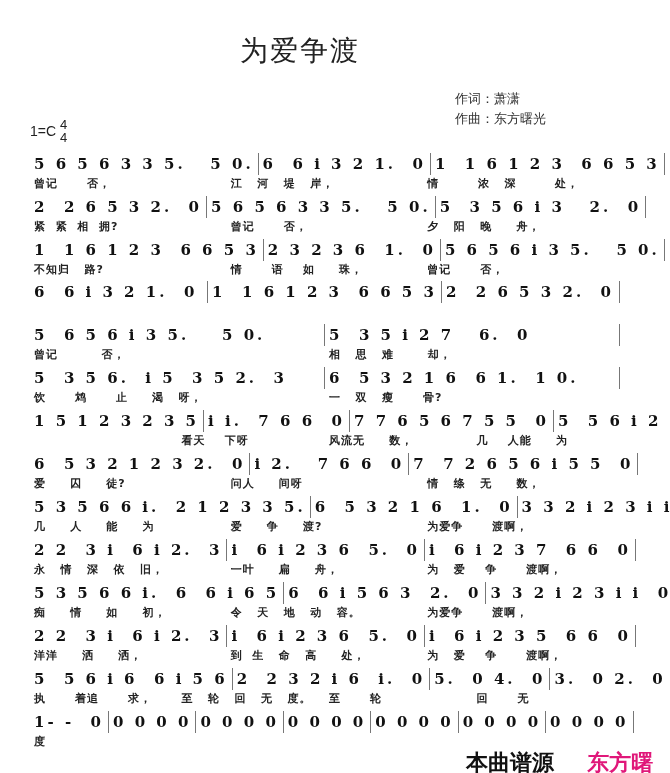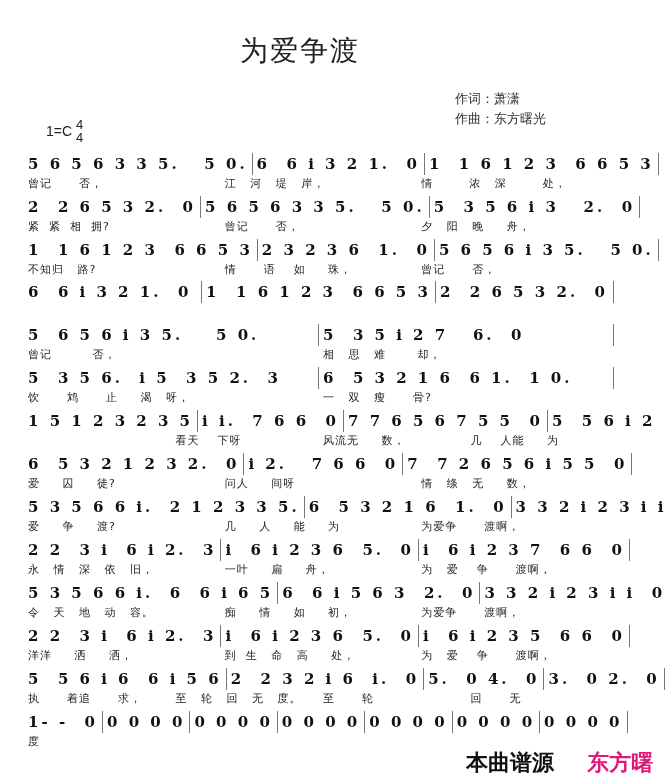--- a/index.html
+++ b/index.html
@@ -3,30 +3,30 @@
 <meta charset="utf-8">
 <style>
   html, body { margin:0; padding:0; background:#ffffff; }
   body { width:670px; height:773px; position:relative; overflow:hidden;
          font-family:"DejaVu Serif", serif; color:#111; }
   .title { position:absolute; left:0; width:600px; top:32px; text-align:center;
            font-family:"DejaVu Sans", sans-serif; font-size:28px; color:#222; letter-spacing:2px; }
   .credit { position:absolute; left:455px; font-family:"DejaVu Sans", sans-serif;
             font-size:13px; color:#333;text-align:right; }
   .key { position:absolute; left:30px; top:118px; font-family:"Liberation Sans", sans-serif;
-         font-size:14px; color:#222; display:flex; align-items:center; gap:4px;margin-left:16px; }
+         font-size:14px; color:#222; display:flex; align-items:center; gap:4px; }
   .frac { display:inline-flex; flex-direction:column; line-height:13px; font-size:13px; text-align:center; }
-  .system { position:absolute; left:28px; width:590px; }
+  .system { position:absolute; left:34px; width:590px; }
   .notes { position:relative; height:24px; font-family:"DejaVu Serif", serif; font-weight:bold;
            font-size:15px; letter-spacing:3px; white-space:pre; display:flex; align-items:center; }
   .measure { position:relative; flex:1; white-space:pre; overflow:visible; height:24px; line-height:24px; }
   .bar { width:1px; height:22px; background:#777; margin:0 4px; flex:0 0 auto; }
   .lyrics { position:relative; height:18px; font-family:"DejaVu Sans", sans-serif; font-size:11px;
             color:#222; white-space:pre; letter-spacing:1px; display:flex; }
-  .lyr-m { flex:1; }
+  .lyr-m { flex:1;font-weight:bold; }
   .footer { position:absolute; top:748px; left:466px; font-family:"DejaVu Sans", sans-serif;
             font-size:22px; font-weight:bold; display:flex; gap:18px; }
   .footer .src { color:#111; }
   .footer .brand { color:#e0187a; }
 </style>
 </head>
 <body>
 
 <div class="title">为爱争渡</div>
 
@@ -72,29 +72,29 @@
     <div class="system" style="top: 409px;">
       <div class="notes"><span class="measure">1 5 1 2 3 2 3 5</span><span class="bar"></span><span class="measure">i i.  7 6 6  0</span><span class="bar"></span><span class="measure">7 7 6 5 6 7 5 5  0</span><span class="bar"></span><span class="measure">5  5 6 i 2  2 3 5</span></div>
       <div class="lyrics"><span class="lyr-m"></span><span class="lyr-m">看天    下呀</span><span class="lyr-m">风流无     数，</span><span class="lyr-m">几    人能     为</span></div>
     </div>
     <div class="system" style="top: 452px;">
       <div class="notes"><span class="measure">6  5 3 2 1 2 3 2.  0</span><span class="bar"></span><span class="measure">i 2.   7 6 6  0</span><span class="bar"></span><span class="measure">7  7 2 6 5 6 i 5 5  0</span><span class="bar"></span></div>
       <div class="lyrics"><span class="lyr-m">爱     囚     徒?</span><span class="lyr-m">问人     间呀</span><span class="lyr-m">情   绦   无     数，</span></div>
     </div>
     <div class="system" style="top: 495px;">
       <div class="notes"><span class="measure">5 3 5 6 6 i.  2 1 2 3 3 5.</span><span class="bar"></span><span class="measure">6  5 3 2 1 6  1.  0</span><span class="bar"></span><span class="measure">3 3 2 i 2 3 i i  0</span></div>
-      <div class="lyrics"><span class="lyr-m">爱     争     渡?</span><span class="lyr-m">几     人     能     为</span><span class="lyr-m">为爱争      渡啊，</span></div>
+      <div class="lyrics"><span class="lyr-m">几     人     能     为</span><span class="lyr-m">爱     争     渡?</span><span class="lyr-m">为爱争      渡啊，</span></div>
     </div>
     <div class="system" style="top: 538px;">
       <div class="notes"><span class="measure">2 2  3 i  6 i 2.  3</span><span class="bar"></span><span class="measure">i  6 i 2 3 6  5.  0</span><span class="bar"></span><span class="measure">i  6 i 2 3 7  6 6  0</span><span class="bar"></span></div>
       <div class="lyrics"><span class="lyr-m">永   情   深   依   旧，</span><span class="lyr-m">一叶     扁     舟，</span><span class="lyr-m">为   爱    争      渡啊，</span></div>
     </div>
     <div class="system" style="top: 581px;">
       <div class="notes"><span class="measure">5 3 5 6 6 i.  6  6 i 6 5</span><span class="bar"></span><span class="measure">6  6 i 5 6 3  2.  0</span><span class="bar"></span><span class="measure">3 3 2 i 2 3 i i  0</span></div>
-      <div class="lyrics"><span class="lyr-m">令   天   地   动   容。</span><span class="lyr-m">痴     情     如     初，</span><span class="lyr-m">为爱争      渡啊，</span></div>
+      <div class="lyrics"><span class="lyr-m">痴     情     如     初，</span><span class="lyr-m">令   天   地   动   容。</span><span class="lyr-m">为爱争      渡啊，</span></div>
     </div>
     <div class="system" style="top: 624px;">
       <div class="notes"><span class="measure">2 2  3 i  6 i 2.  3</span><span class="bar"></span><span class="measure">i  6 i 2 3 6  5.  0</span><span class="bar"></span><span class="measure">i  6 i 2 3 5  6 6  0</span><span class="bar"></span></div>
       <div class="lyrics"><span class="lyr-m">洋洋     洒     洒，</span><span class="lyr-m">到  生   命   高     处，</span><span class="lyr-m">为   爱    争      渡啊，</span></div>
     </div>
     <div class="system" style="top: 667px;">
       <div class="notes"><span class="measure">5  5 6 i 6  6 i 5 6</span><span class="bar"></span><span class="measure">2  2 3 2 i 6  i.  0</span><span class="bar"></span><span class="measure">5.  0 4.  0</span><span class="bar"></span><span class="measure">3.  0 2.  0</span><span class="bar"></span></div>
       <div class="lyrics"><span class="lyr-m">执      着追      求，</span><span class="lyr-m">至   轮   回   无   度。</span><span class="lyr-m">至      轮</span><span class="lyr-m">回      无</span></div>
     </div>
     <div class="system" style="top: 710px;">

